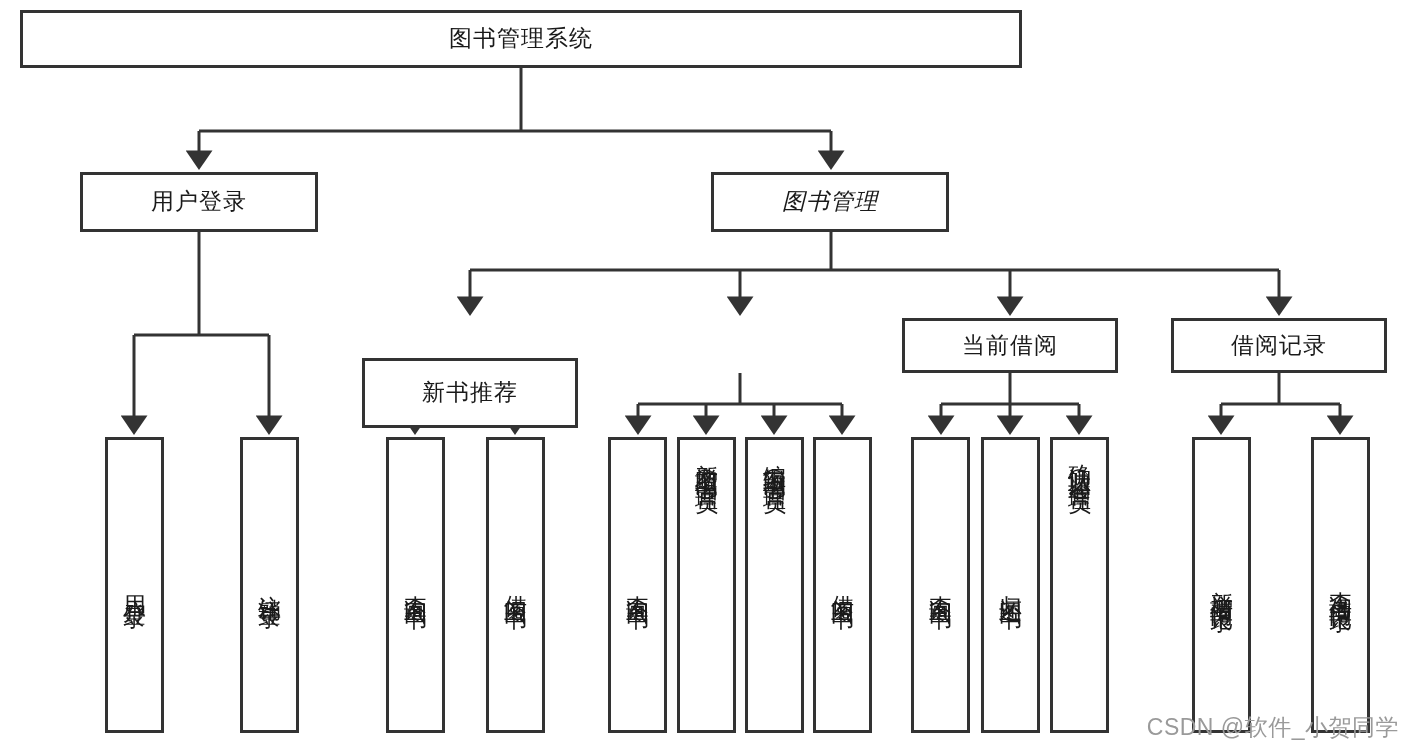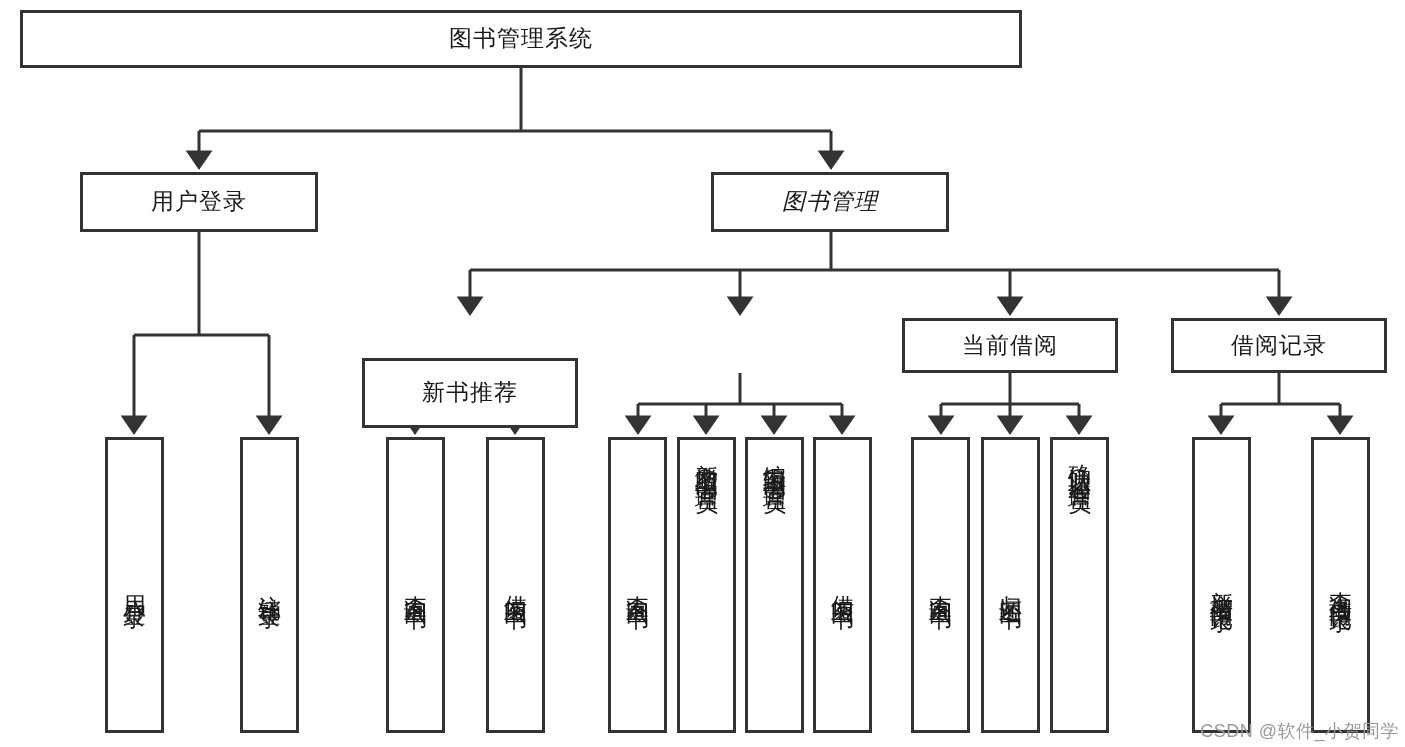--- a/index.html
+++ b/index.html
@@ -65,21 +65,21 @@
     line-height: 1;
   }
   .node.vert.mid {
     align-items: center;
     padding-top: 0;
   }
   #watermark {
     position: absolute;
     right: 6px;
     bottom: 4px;
-    font-size: 18px;
+    font-size: 23px;
     color: #9a9a9a;
     letter-spacing: 0.5px;
     white-space: nowrap;
     user-select: none;
   }
 </style>
 </head>
 <body>
 
 <div id="diagram-root">

